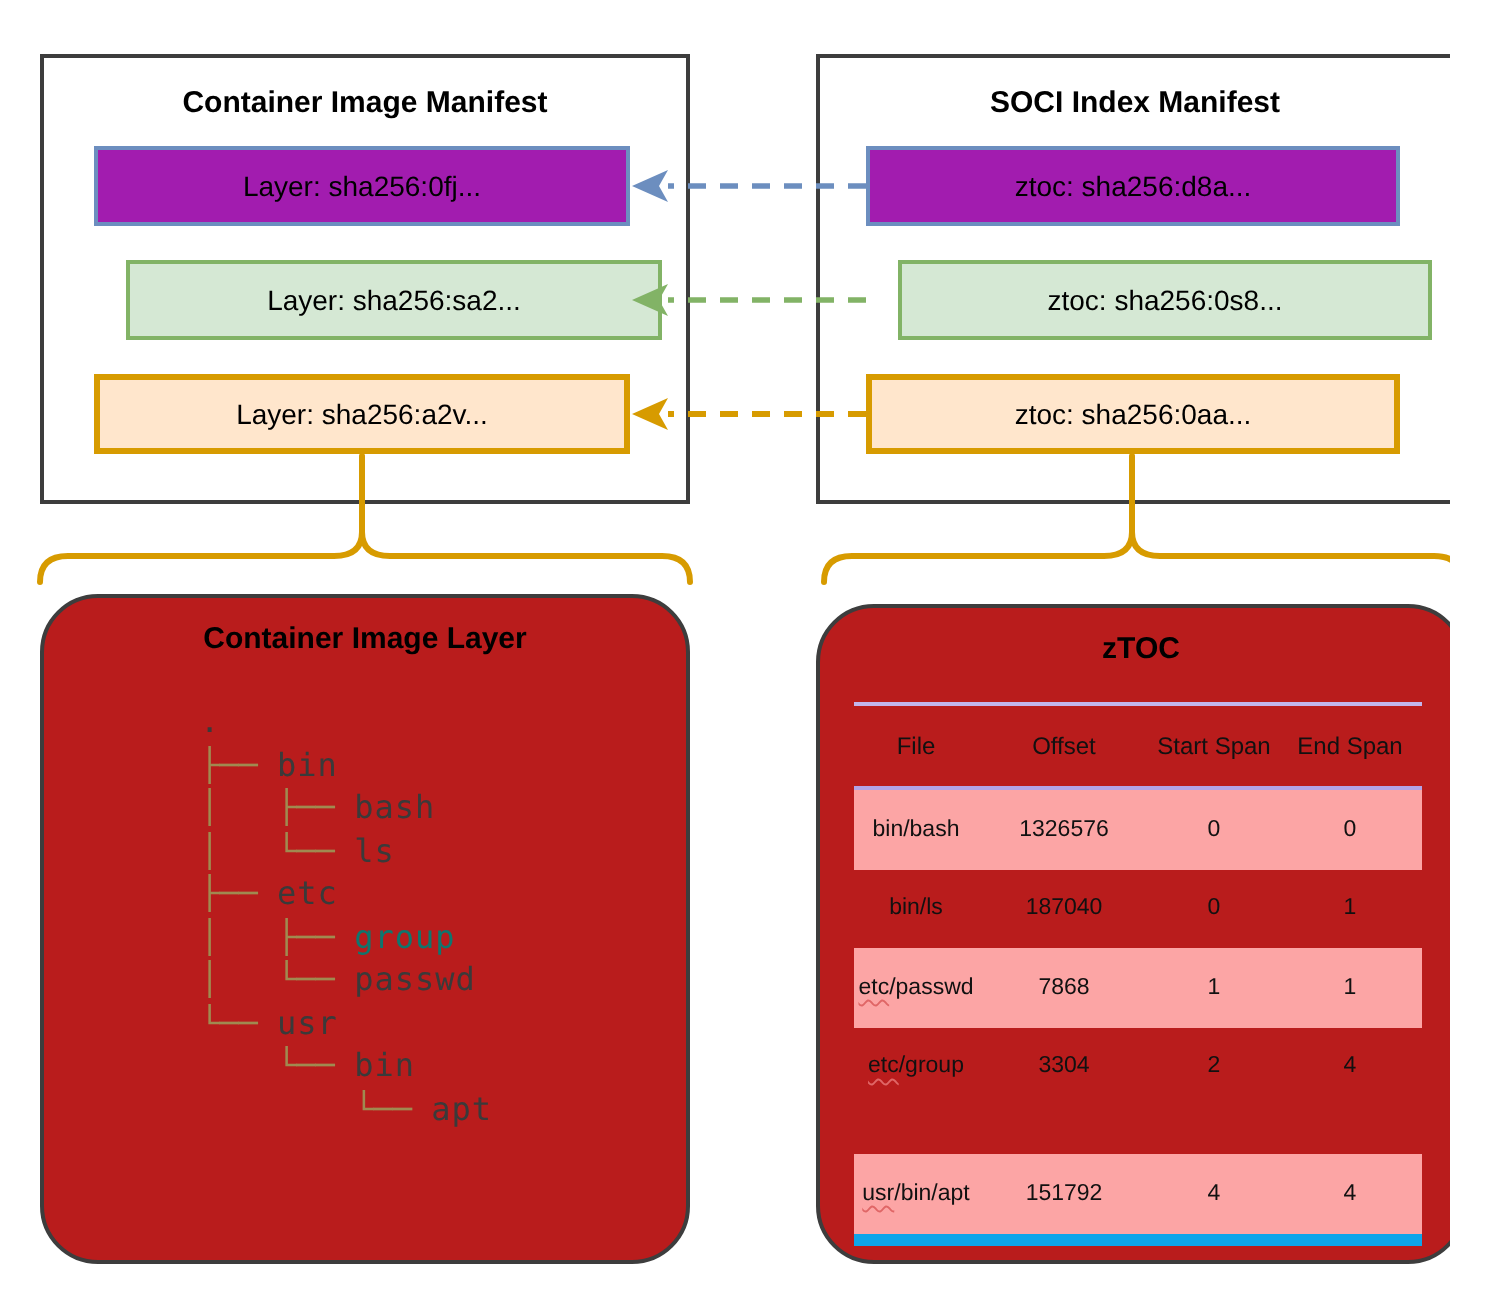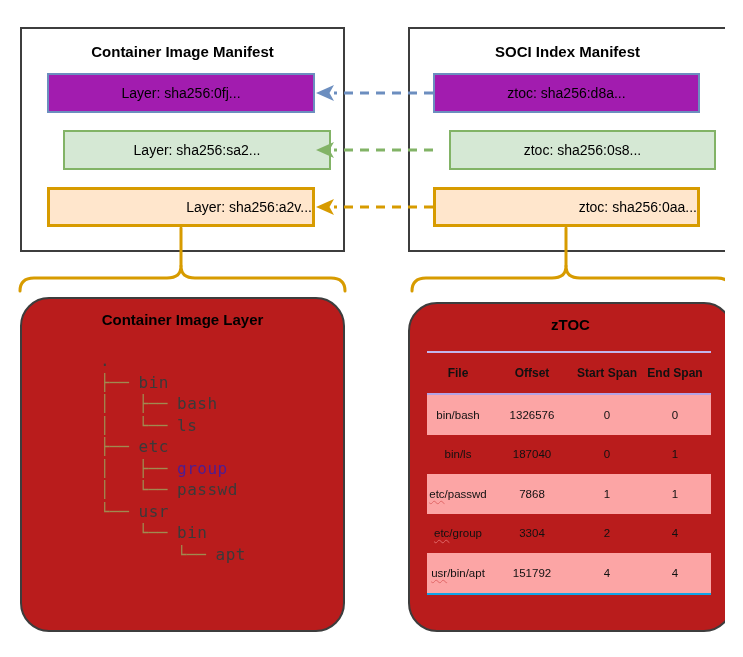--- a/index.html
+++ b/index.html
@@ -18,47 +18,47 @@
     font-weight:bold;font-size:15px;color:#000;
   }
   .pt-top{top:14px;}
   .pt-bottom{top:12px;}
   .hashbox{
     position:absolute;box-sizing:border-box;display:flex;align-items:center;justify-content:center;
     font-size:14px;color:#000;
   }
   .hashbox.blue{background:#a21caf;border:2px solid #6c8ebf;}
   .hashbox.green{background:#d5e8d4;border:2px solid #82b366;margin-left:16px;}
-  .hashbox.orange{background:#ffe6cc;border:3px solid #d79b00;justify-content:flex-end;}
+  .hashbox.orange{background:#ffe6cc;border:3px solid #d79b00;}
   .svg-overlay{position:absolute;left:0;top:0;pointer-events:none;}
 
   
   .file-tree{
     position:absolute;left:100px;top:350px;
     font-family:"DejaVu Sans Mono",monospace;font-size:16px;line-height:21.5px;
     white-space:pre;color:#3a3a3a;
   }
   .tree-line .branch{color:#a08a50;}
   .tree-line .nodename{color:#3a3a3a;letter-spacing:0.5px;}
-  .tree-line .nodename.hl{color:#4c1d95;}
+  .tree-line .nodename.hl{color:#0f766e;}
 
   
   .ztoc-table{
     position:absolute;left:427px;top:351px;width:284px;
     border-top:2px solid #c3b5ec;font-size:11.5px;color:#111;
   }
   .trow{
     display:grid;grid-template-columns:62px 86px 64px 72px;
     align-items:center;text-align:center;height:39.5px;
   }
   .trow.header{height:40px;font-weight:bold;border-bottom:2px solid #b3a3e6;font-size:12px;}
   .trow.shaded{background:#fca5a5;}
-  .trow.last{border-bottom:2px solid #0ea5e9;}
+  .trow.last{border-bottom:6px solid #0ea5e9;margin-top:24px;}
   .tcell{padding:0 1px;font-weight:500;}
-  .trow.header .tcell{font-weight:700;}
+  .trow.header .tcell{font-weight:400;}
   .squiggle{
     text-decoration-line:underline;text-decoration-style:wavy;
     text-decoration-color:#e06666;text-decoration-thickness:1px;text-underline-offset:2px;
   }
 </style>
 </head>
 <body>
 
 <div class="canvas">
 

